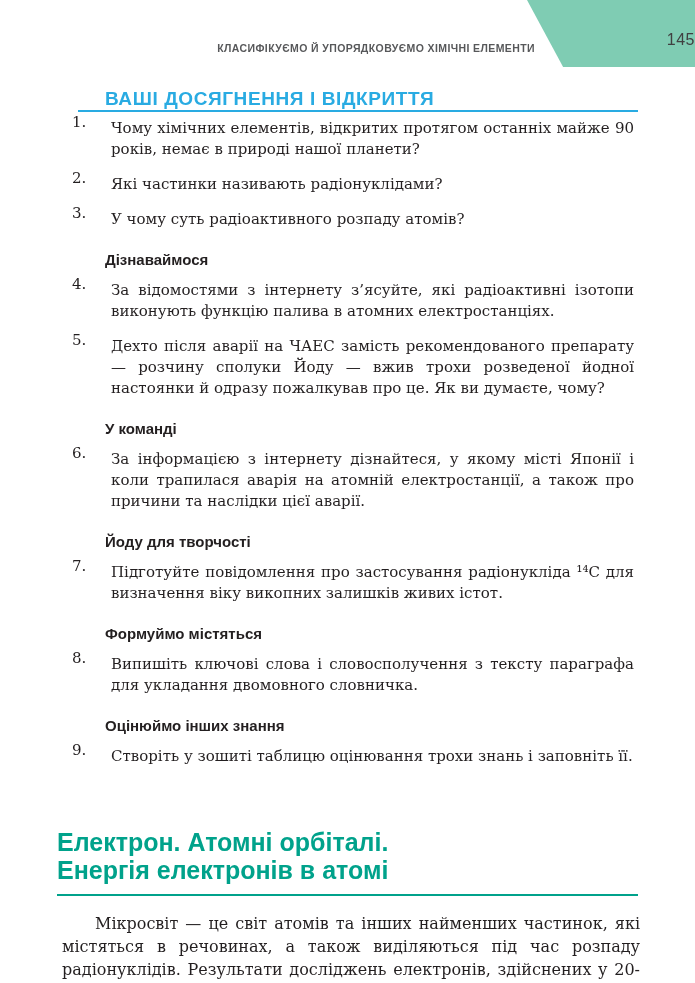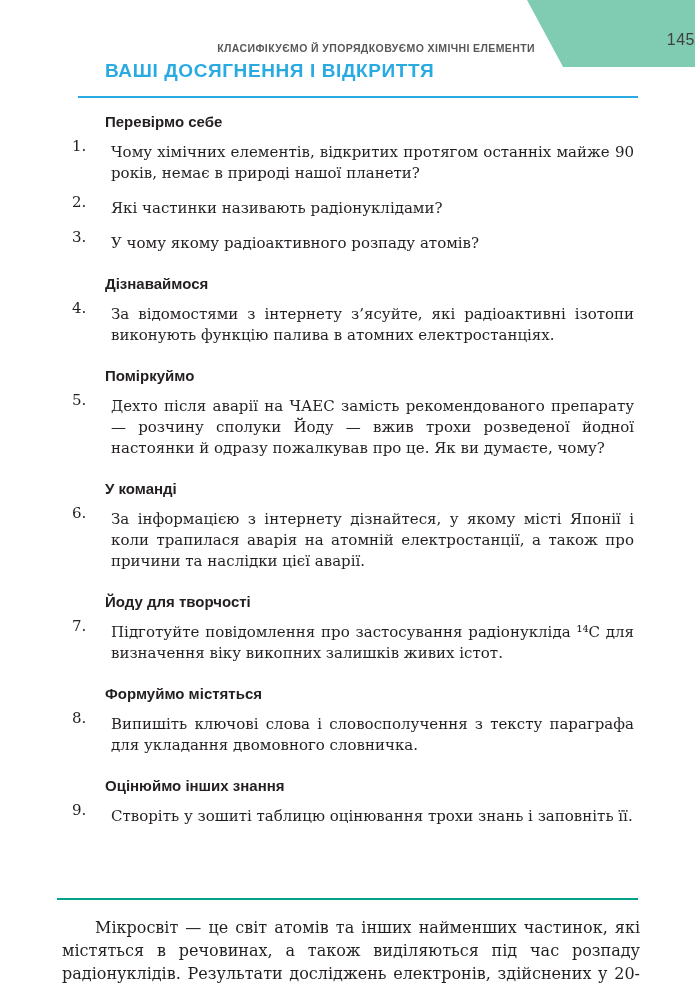--- a/index.html
+++ b/index.html
@@ -40,23 +40,23 @@
     font-family: "Liberation Sans", sans-serif;
     font-size: 10.5px;
     font-weight: bold;
     letter-spacing: 0.4px;
     color: var(--header-gray, #57585a);
     white-space: nowrap;
   }
 
   
   .achv {
-    margin: 60px 57px 0 78px;
+    margin: 88px 57px 0 78px;
     border-bottom: 2px solid var(--title-cyan, #29abe2);
-    padding-bottom: 14px;
+    padding-bottom: 0;
   }
   .achv h1 {
     margin: 0 0 0 27px;
     font-family: "Liberation Sans", sans-serif;
     font-size: 19px;
     font-weight: bold;
     letter-spacing: 0.6px;
     color: var(--title-cyan, #29abe2);
   }
 
@@ -115,41 +115,39 @@
   </div>
 
   <div class="running-head">КЛАСИФІКУЄМО Й УПОРЯДКОВУЄМО ХІМІЧНІ ЕЛЕМЕНТИ</div>
 
   <div class="achv">
     <h1>ВАШІ ДОСЯГНЕННЯ І ВІДКРИТТЯ</h1>
   </div>
 
   <section class="tasks">
 
-    <h3>Перевірмо себе</h3>
     <div class="item">
       <span class="num">1.</span>
       <p>Чому хімічних елементів, відкритих протягом останніх майже 90 років, немає в природі нашої планети?</p>
     </div>
     <div class="item">
       <span class="num">2.</span>
       <p>Які частинки називають радіонуклідами?</p>
     </div>
     <div class="item">
       <span class="num">3.</span>
-      <p>У чому якому радіоактивного розпаду атомів?</p>
+      <p>У чому суть радіоактивного розпаду атомів?</p>
     </div>
 
     <h3>Дізнаваймося</h3>
     <div class="item">
       <span class="num">4.</span>
       <p>За відомостями з інтернету з’ясуйте, які радіоактивні ізотопи виконують функцію палива в атомних електростанціях.</p>
     </div>
 
-    <h3>Поміркуймо</h3>
     <div class="item">
       <span class="num">5.</span>
       <p>Дехто після аварії на ЧАЕС замість рекомендованого препарату — розчину сполуки Йоду — вжив трохи розведеної йодної настоянки й одразу пожалкував про це. Як ви думаєте, чому?</p>
     </div>
 
     <h3>У команді</h3>
     <div class="item">
       <span class="num">6.</span>
       <p>За інформацією з інтернету дізнайтеся, у якому місті Японії і коли трапилася аварія на атомній електростанції, а також про причини та наслідки цієї аварії.</p>
     </div>
@@ -168,17 +166,21 @@
 
     <h3>Оцінюймо інших знання</h3>
     <div class="item">
       <span class="num">9.</span>
       <p>Створіть у зошиті таблицю оцінювання трохи знань і заповніть її.</p>
     </div>
 
   </section>
 
   <div class="chapter">
+    <span>
+      <span>Електрон. Атомні орбіталі.</span><br>
+      <span>Енергія електронів в атомі</span>
+    </span>
   </div>
 
   <p class="intro">Мікросвіт — це світ атомів та інших найменших частинок, які містяться в речовинах, а також виділяються під час розпаду радіонуклідів. Результати досліджень електронів, здійснених у 20-ті роки ХХ ст., свід-</p>
 
 </div>
 
 </body></html>

